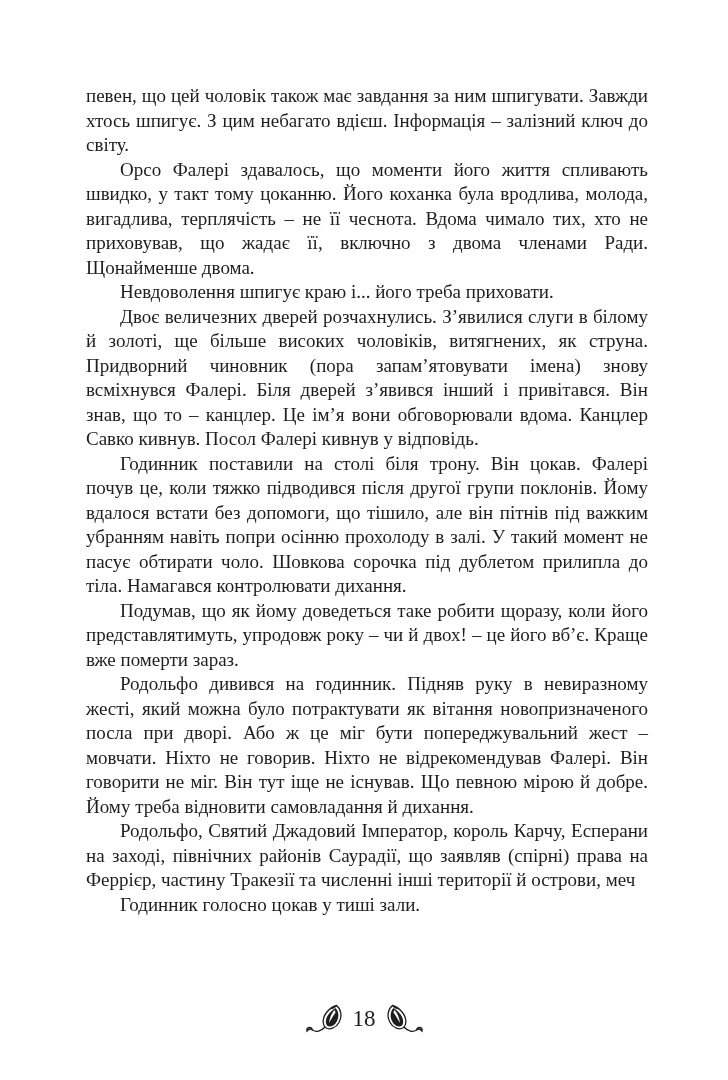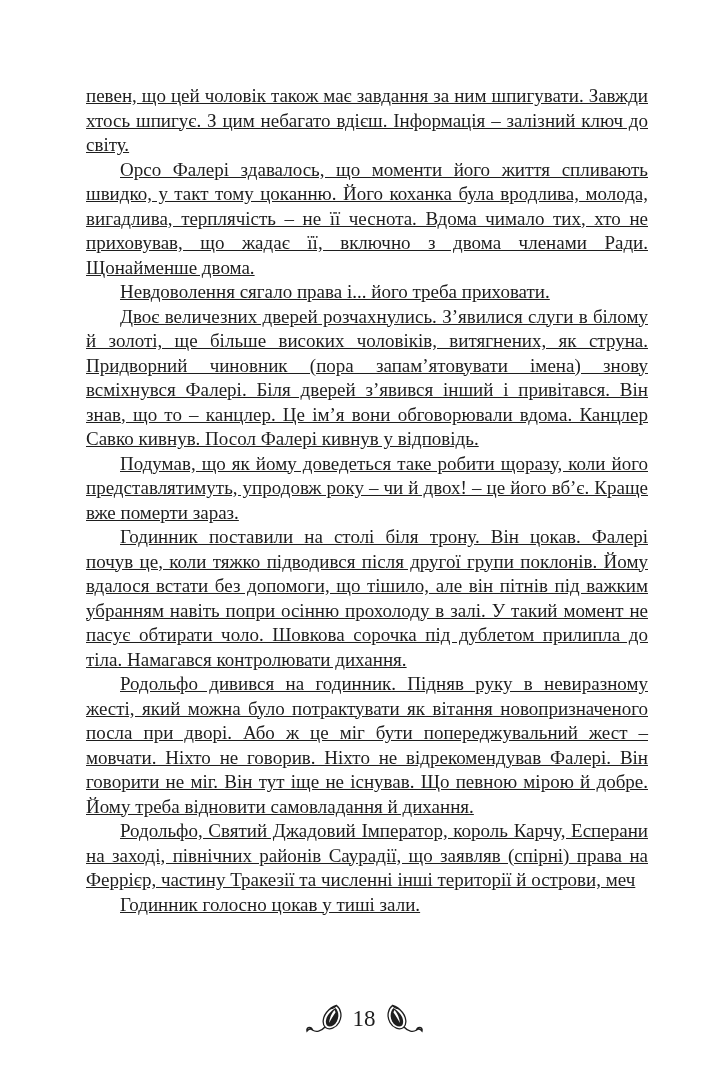--- a/index.html
+++ b/index.html
@@ -18,21 +18,20 @@
     position: absolute;
     inset: 0;
     background: #ffffff;
   }
   .text-block {
     position: absolute;
     left: 86px;
     top: 84px;
     width: 562px;
     color: #1e1e1e;
-    text-decoration: underline;
   }
   .para {
     margin: 0;
     font-size: 19px;
     line-height: 24.5px;
     text-align: justify;
     text-justify: inter-word;
     color: #1e1e1e;
   }
   .para.indent {
@@ -64,24 +63,24 @@
   }
 </style>
 </head>
 <body>
 
 <div class="book-page">
 
   <div class="text-block">
     <p class="para" lang="uk">певен, що цей чоловік також має завдання за ним шпигувати. Завжди хтось шпигує. З цим небагато вдієш. Інформація – залізний ключ до світу.</p>
     <p class="para indent" lang="uk">Орсо Фалері здавалось, що моменти його життя спливають швидко, у такт тому цоканню. Його коханка була вродлива, молода, вигадлива, терплячість – не її чеснота. Вдома чимало тих, хто не приховував, що жадає її, включно з двома членами Ради. Щонайменше двома.</p>
-    <p class="para indent" lang="uk">Невдоволення сягало права і... його треба приховати.</p>
+    <p class="para indent" lang="uk">Невдоволення шпигує краю і... його треба приховати.</p>
     <p class="para indent" lang="uk">Двоє величезних дверей розчахнулись. З’явилися слуги в білому й золоті, ще більше високих чоловіків, витягнених, як струна. Придворний чиновник (пора запам’ятовувати імена) знову всміхнувся Фалері. Біля дверей з’явився інший і привітався. Він знав, що то – канцлер. Це ім’я вони обговорювали вдома. Канцлер Савко кивнув. Посол Фалері кивнув у відповідь.</p>
+    <p class="para indent" lang="uk">Годинник поставили на столі біля трону. Він цокав. Фалері почув це, коли тяжко підводився після другої групи поклонів. Йому вдалося встати без допомоги, що тішило, але він пітнів під важким убранням навіть попри осінню прохолоду в залі. У такий момент не пасує обтирати чоло. Шовкова сорочка під дублетом прилипла до тіла. Намагався контролювати дихання.</p>
     <p class="para indent" lang="uk">Подумав, що як йому доведеться таке робити щоразу, коли його представлятимуть, упродовж року – чи й двох! – це його вб’є. Краще вже померти зараз.</p>
-    <p class="para indent" lang="uk">Годинник поставили на столі біля трону. Він цокав. Фалері почув це, коли тяжко підводився після другої групи поклонів. Йому вдалося встати без допомоги, що тішило, але він пітнів під важким убранням навіть попри осінню прохолоду в залі. У такий момент не пасує обтирати чоло. Шовкова сорочка під дублетом прилипла до тіла. Намагався контролювати дихання.</p>
     <p class="para indent" lang="uk">Родольфо дивився на годинник. Підняв руку в невиразному жесті, який можна було потрактувати як вітання новопризначеного посла при дворі. Або ж це міг бути попереджувальний жест – мовчати. Ніхто не говорив. Ніхто не відрекомендував Фалері. Він говорити не міг. Він тут іще не існував. Що певною мірою й добре. Йому треба відновити самовладання й дихання.</p>
     <p class="para indent" lang="uk">Родольфо, Святий Джадовий Імператор, король Карчу, Есперани на заході, північних районів Саурадії, що заявляв (спірні) права на Феррієр, частину Тракезії та численні інші території й острови, меч</p>
     <p class="para indent" lang="uk">Годинник голосно цокав у тиші зали.</p>
   </div>
 
   <div class="footer">
     <span class="ornament left">
       <svg width="40" height="30" viewBox="0 0 40 30" xmlns="http://www.w3.org/2000/svg">
         <path d="M21,23 C17,27.5 12,28.5 8.5,26 C6.5,24.5 4.5,25 3,27 C2.5,25 3.5,23.5 5.5,23.5 C7,23.5 8,24.3 8.5,26" fill="none" stroke="#1e1e1e" stroke-width="1.4" stroke-linecap="round"></path>
         <path d="M32.5,1.5 C37,5 38.5,12 35,18.5 C32,24 25.5,26.5 21.5,23.5 C18,20.5 18.5,13.5 22.5,8.5 C25.5,4.8 29.5,2.3 32.5,1.5 Z" fill="#ffffff" stroke="#1e1e1e" stroke-width="1.3"></path>

